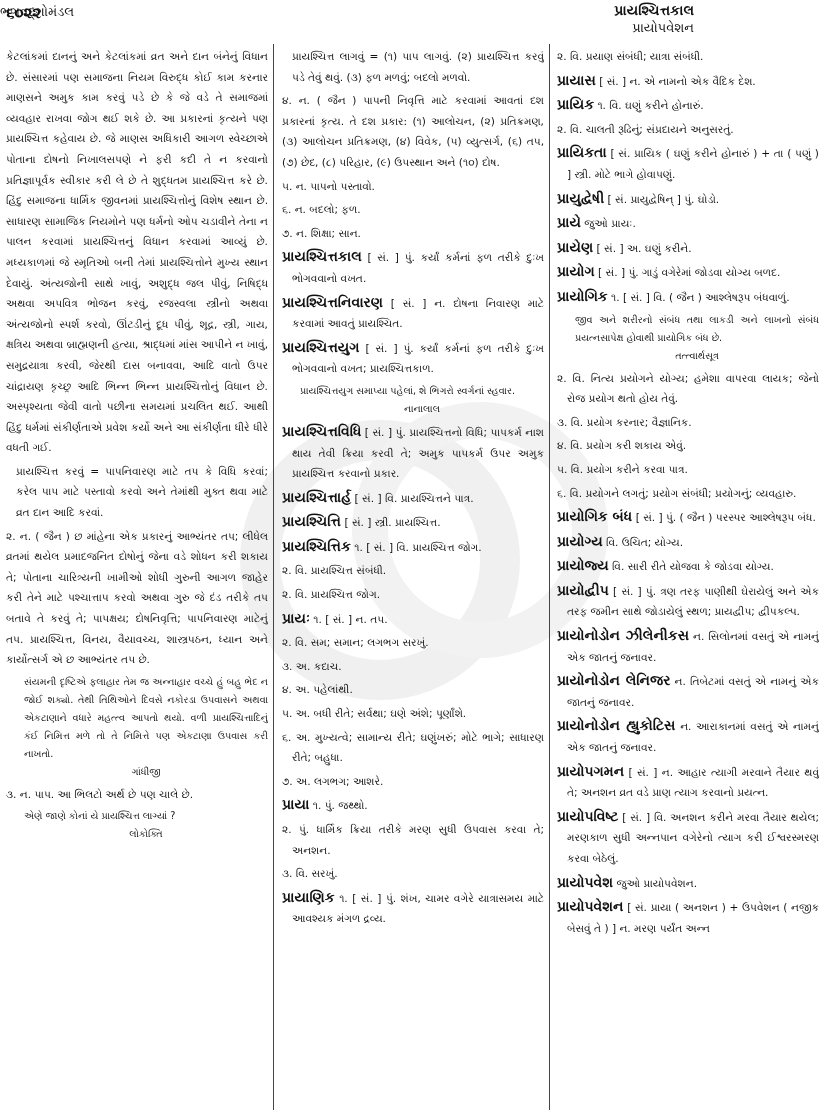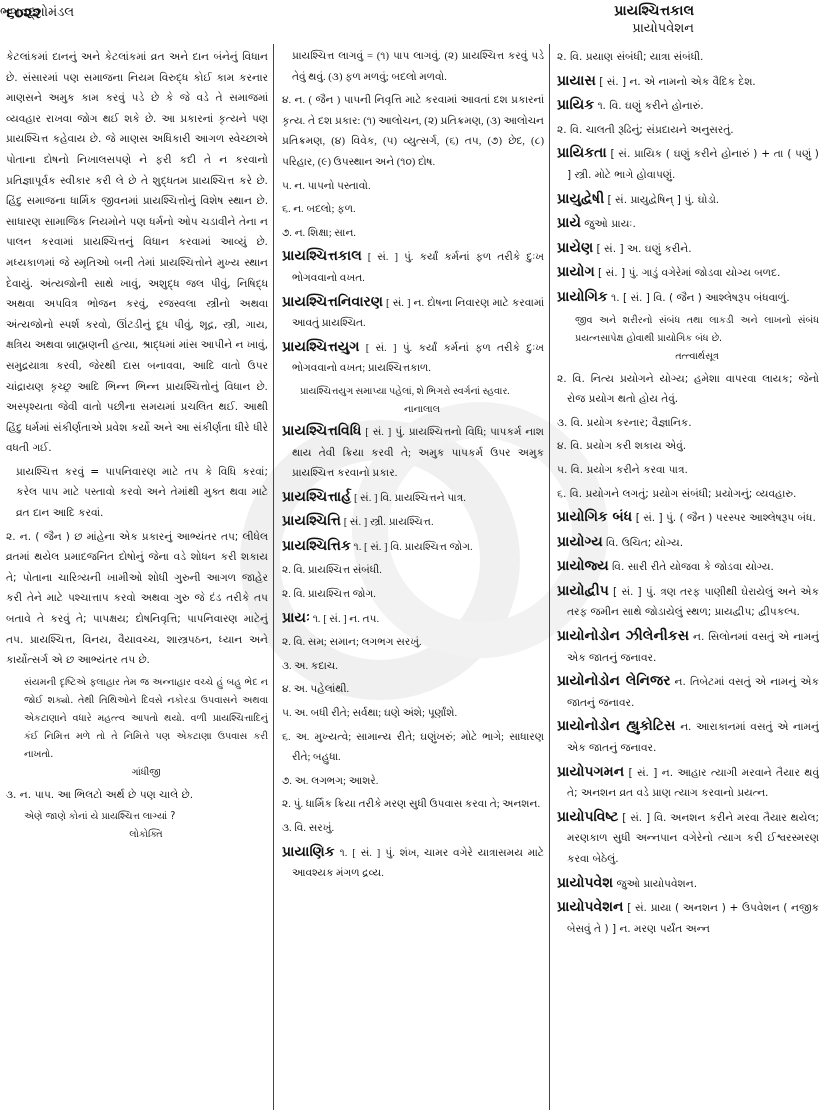--- a/index.html
+++ b/index.html
@@ -5,21 +5,21 @@
   html, body { margin:0; padding:0; background:#ffffff; }
   body { width:825px; height:1116px; position:relative; overflow:hidden; color:#111; font-family:"DejaVu Sans", sans-serif; }
   .watermark { position:absolute; left:230px; top:330px; width:380px; height:440px; pointer-events:none; }
   .header { position:absolute; top:0; left:0; width:700px; height:44px; }
   .pg { position:absolute; left:6px; top:4px; font-size:15px; font-weight:bold; }
   .running { position:absolute; left:0; width:825px; top:4px; text-align:left; font-size:13px; }
   .guide { position:absolute; right:6px; top:2px; text-align:right; font-size:13px; line-height:17px; }
   .guide b { font-size:14px; }
   .col { position:absolute; top:46px; bottom:0; overflow:hidden; font-size:10.6px; line-height:20.6px; }
   .c1 { left:6px; width:262px; }
-  .c2 { left:282px; width:262px;font-family:Liberation Serif, serif; }
+  .c2 { left:282px; width:262px; }
   .c3 { left:557px; width:262px; }
   .rule { position:absolute; top:44px; bottom:6px; width:1px; background:#444; }
   .r1 { left:273px; } .r2 { left:549px; }
   p { margin:0 0 3px 0; text-align:justify; }
   .ind { padding-left:10px; }
   .hang { padding-left:10px; text-indent:-10px; }
   .quote { padding-left:18px; font-size:9.6px; line-height:18px; }
   .attr { text-align:center; font-size:9.6px; display:block; }
   .hw { font-weight:bold; font-size:14px; }
 </style>
@@ -67,20 +67,21 @@
     <p class="hang"><span class="hw">પ્રાયશ્ચિત્તિક</span><span> ૧. [ સં. ] વિ. પ્રાયશ્ચિત્ત જોગ.</span></p>
     <p class="hang">૨. વિ. પ્રાયશ્ચિત્ત સંબંધી.</p>
     <p class="hang">૨. વિ. પ્રાયશ્ચિત્ત જોગ.</p>
     <p class="hang"><span class="hw">પ્રાયઃ</span><span> ૧. [ સં. ] ન. તપ.</span></p>
     <p class="hang">૨. વિ. સમ; સમાન; લગભગ સરખું.</p>
     <p class="hang">૩. અ. કદાચ.</p>
     <p class="hang">૪. અ. પહેલાંથી.</p>
     <p class="hang">૫. અ. બધી રીતે; સર્વથા; ઘણે અંશે; પૂર્ણાંશે.</p>
     <p class="hang">૬. અ. મુખ્યત્વે; સામાન્ય રીતે; ઘણુંખરું; મોટે ભાગે; સાધારણ રીતે; બહુધા.</p>
     <p class="hang">૭. અ. લગભગ; આશરે.</p>
+    <p class="hang"><span class="hw">પ્રાયા</span><span> ૧. પું. જથ્થો.</span></p>
     <p class="hang">૨. પું. ધાર્મિક ક્રિયા તરીકે મરણ સુધી ઉપવાસ કરવા તે; અનશન.</p>
     <p class="hang">૩. વિ. સરખું.</p>
     <p class="hang"><span class="hw">પ્રાયાણિક</span><span> ૧. [ સં. ] પું. શંખ, ચામર વગેરે યાત્રાસમય માટે આવશ્યક મંગળ દ્રવ્ય.</span></p>
   </div>
 <div class="col c3">
     <p class="hang">૨. વિ. પ્રયાણ સંબંધી; યાત્રા સંબંધી.</p>
     <p class="hang"><span class="hw">પ્રાયાસ</span><span> [ સં. ] ન. એ નામનો એક વૈદિક દેશ.</span></p>
     <p class="hang"><span class="hw">પ્રાયિક</span><span> ૧. વિ. ઘણું કરીને હોનારું.</span></p>
     <p class="hang">૨. વિ. ચાલતી રૂઢિનું; સંપ્રદાયને અનુસરતું.</p>
     <p class="hang"><span class="hw">પ્રાયિકતા</span><span> [ સં. પ્રાયિક ( ઘણું કરીને હોનારું ) + તા ( પણું ) ] સ્ત્રી. મોટે ભાગે હોવાપણું.</span></p>

